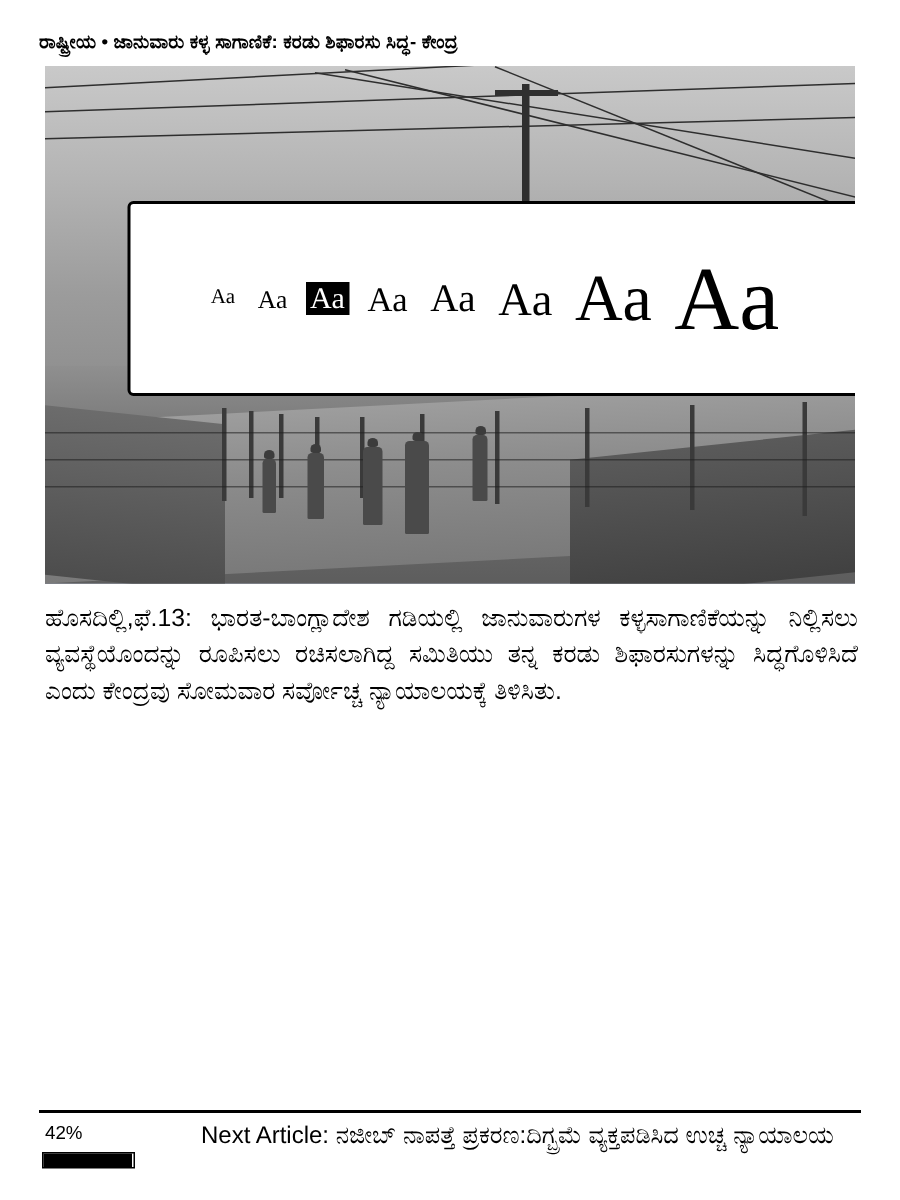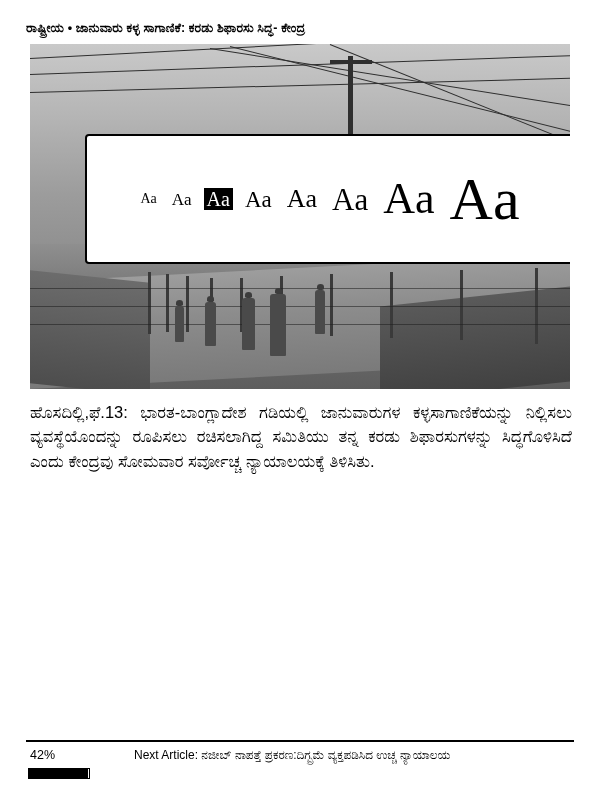--- a/index.html
+++ b/index.html
@@ -195,21 +195,21 @@
     position: absolute;
     left: 4px;
     top: 2px;
     font-size: 12.5px;
     color: #000;
   }
   .footer-next {
     position: absolute;
     left: 108px;
     top: 2px;
-    font-size: 12px;
+    font-size: 16px;
     color: #000;
     white-space: nowrap;
   }
   .progress-track {
     position: absolute;
     left: 2px;
     top: 22px;
     width: 62px;
     height: 11px;
     border: 1px solid #000;

